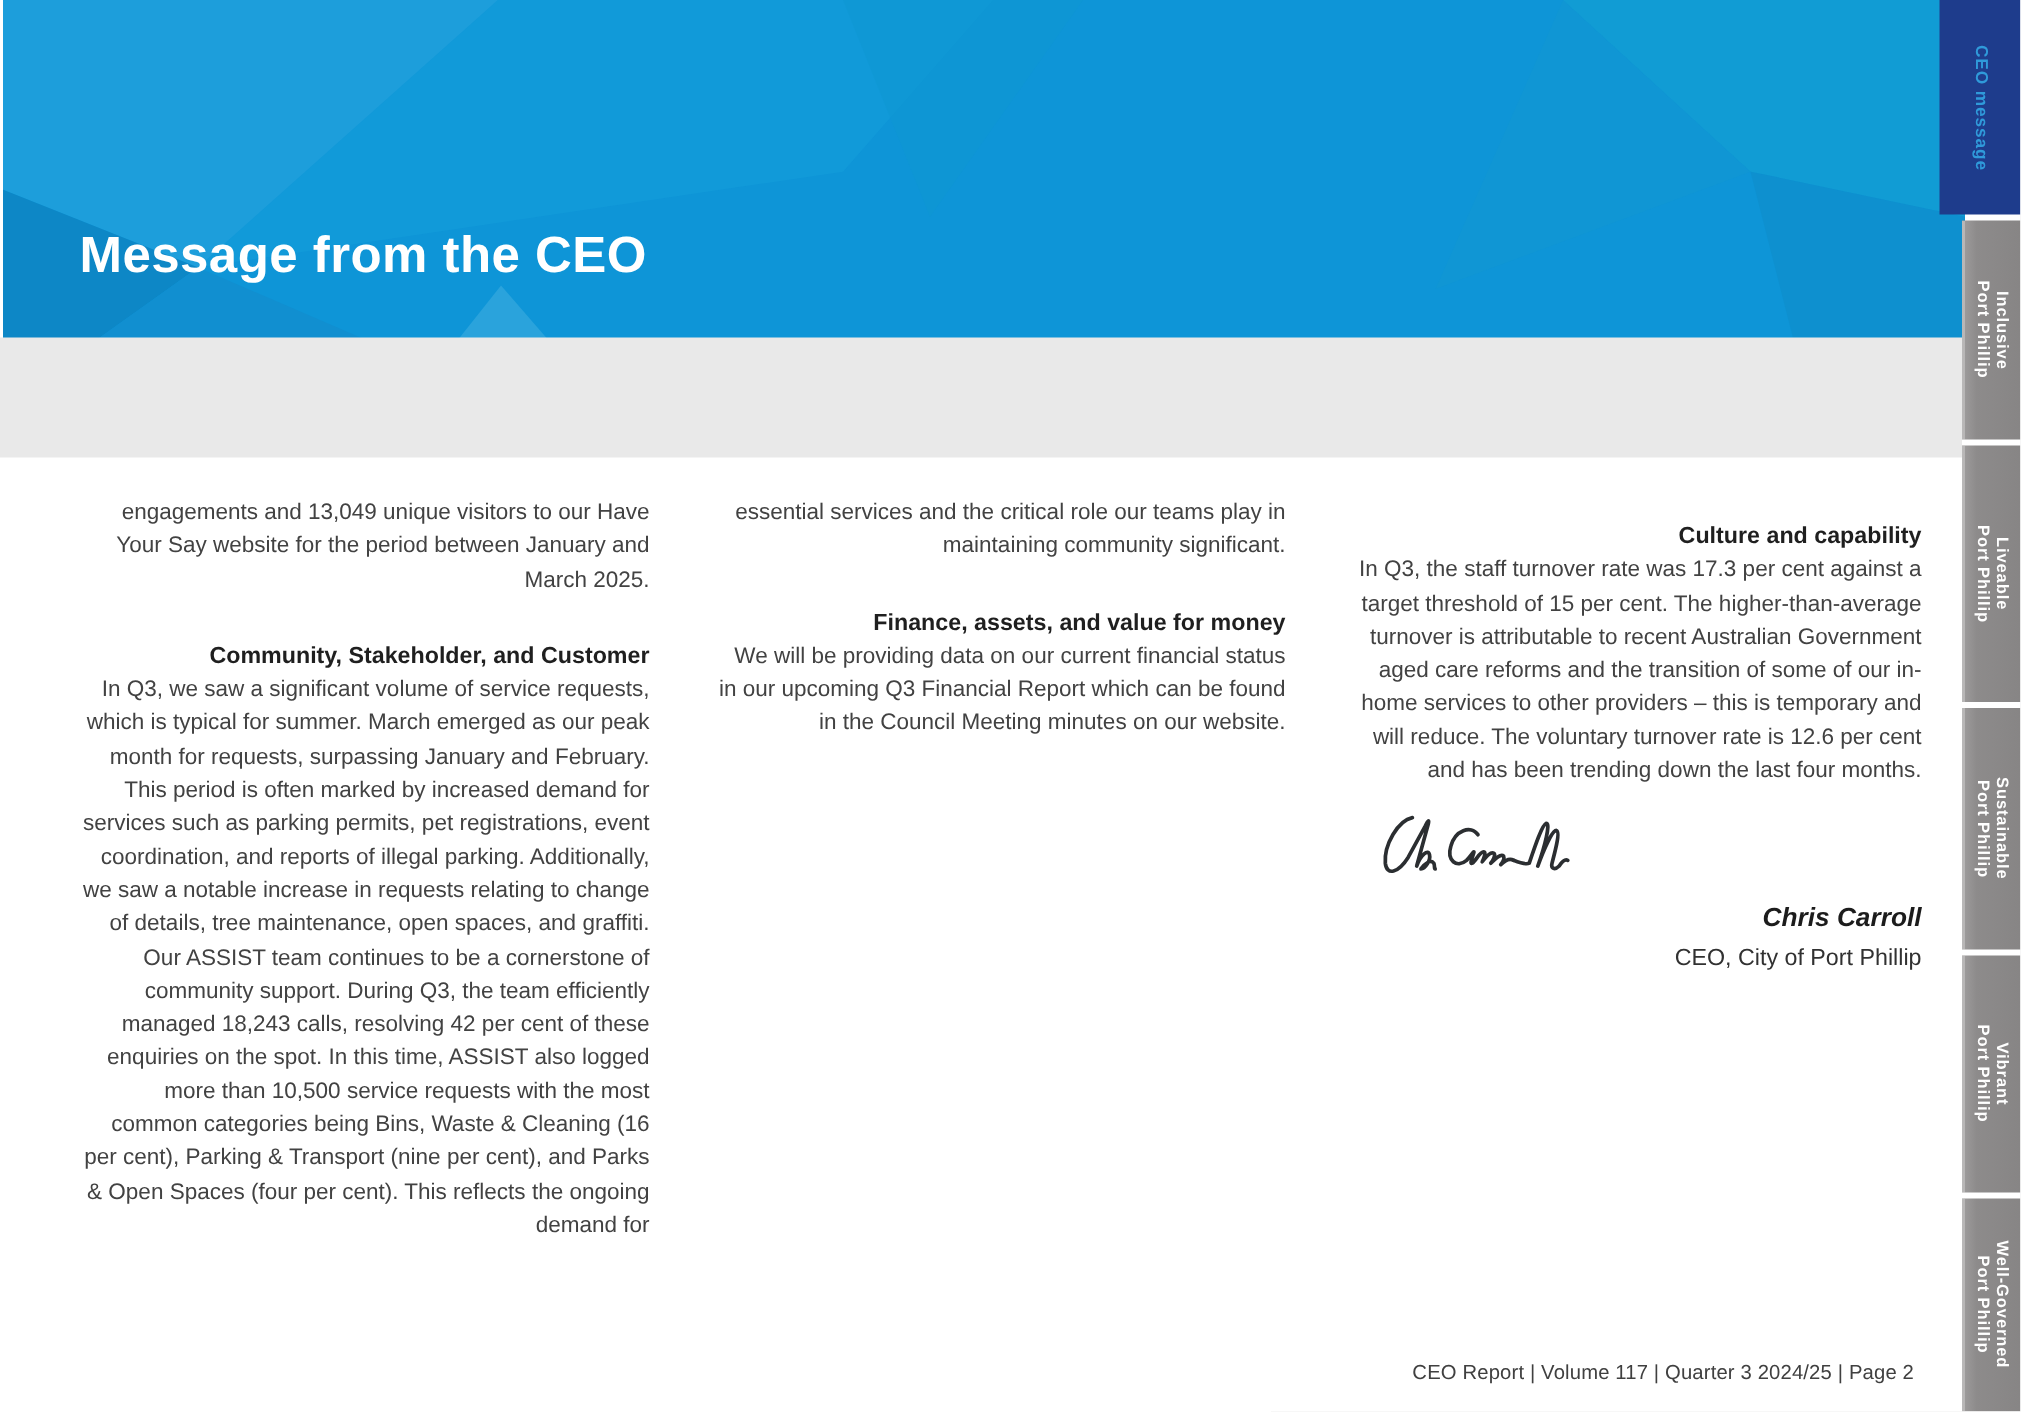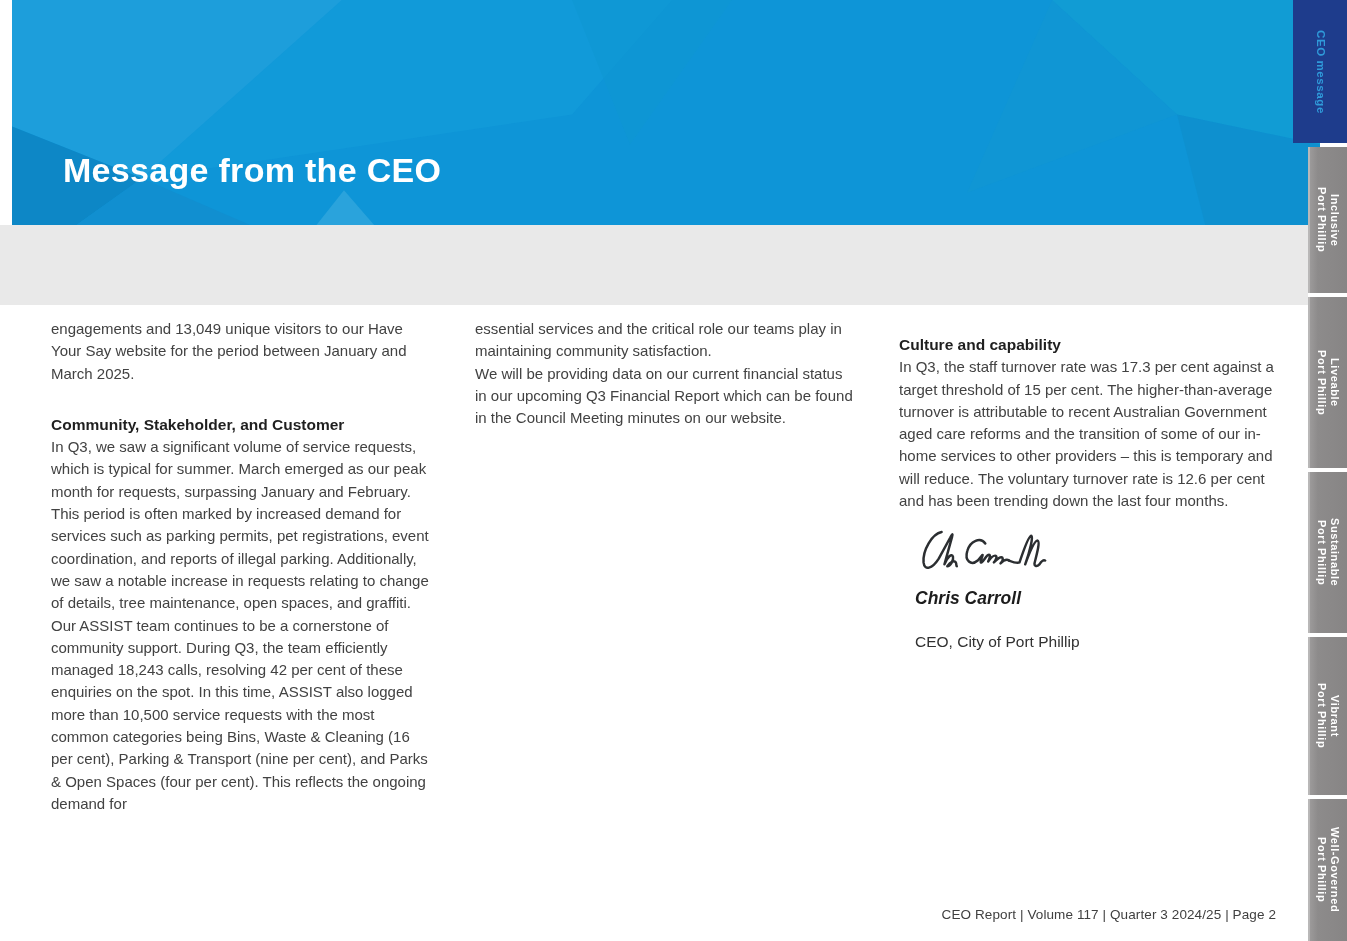--- a/index.html
+++ b/index.html
@@ -1,43 +1,43 @@
 <!DOCTYPE html>
 <html><head>
 <meta charset="utf-8">
 <style>
   html,body{margin:0;padding:0;background:#f2f2f2;}
   .page{
     position:relative; width:1347px; height:941px; background:#ffffff;
     overflow:hidden; font-family:"Liberation Sans", sans-serif;
   }
   
-  .header{position:absolute; left:12px; top:0; width:1308px; height:271px; overflow:hidden;}
+  .header{position:absolute; left:2px; top:0; width:1308px; height:271px; overflow:hidden;}
   .header svg{position:absolute; left:0; top:0; width:100%; height:100%; display:block;}
   .page-title{
     position:absolute; left:51px; top:150px; margin:0;
     color:#ffffff; font-size:34px; font-weight:700; letter-spacing:.3px; line-height:1.2;
   }
   .band{position:absolute; left:0; top:225px; width:1308px; height:80px; background:#e9e9e9;}
   
   .col{
-    position:absolute; top:318px; width:382px;
-    color:#424242; font-size:15px; line-height:22.3px; text-align:left;
+    position:absolute; top:331px; width:382px;
+    color:#424242; font-size:15px; line-height:22.3px; text-align:right;
   }
   #col1{left:51px;} #col2{left:475px;} #col3{left:899px;}
   .col p{margin:0;}
   .col h3{
     margin:29px 0 0 0; font-size:15.5px; font-weight:700; color:#1f1f1f; line-height:22.3px;
   }
   #col3 h3{margin-top:16px;}
   
   .sig-block{margin:12px 0 0 16px;}
   .sig-image{display:block;}
   .sig-name{font-weight:700; font-size:17.5px; color:#1c1c1c; margin-top:8px; line-height:1.2;font-style:italic;}
-  .sig-role{font-size:15.5px; color:#313131; margin-top:24px; line-height:1.2;}
+  .sig-role{font-size:15.5px; color:#313131; margin-top:8px; line-height:1.2;}
   
   .footer{
     position:absolute; right:71px; top:907px;
     font-size:13.5px; color:#404040; letter-spacing:.1px;
   }
   
   .tab{position:absolute; right:0; display:flex; align-items:center; justify-content:center; cursor:pointer;}
   .tab-blue{width:54px; height:143px; top:0; background:#1e3c8c; z-index:3;}
   .tab-gray{
     width:39px; z-index:2;
@@ -80,21 +80,22 @@
   <div class="band"></div>
 
   <div class="col" id="col1">
     <p>engagements and 13,049 unique visitors to our Have Your Say website for the period between January and March 2025.</p>
     <h3>Community, Stakeholder, and Customer</h3>
     <p>In Q3, we saw a significant volume of service requests, which is typical for summer. March emerged as our peak month for requests, surpassing January and February. This period is often marked by increased demand for services such as parking permits, pet registrations, event coordination, and reports of illegal parking. Additionally, we saw a notable increase in requests relating to change of details, tree maintenance, open spaces, and graffiti.</p>
     <p>Our ASSIST team continues to be a cornerstone of community support. During Q3, the team efficiently managed 18,243 calls, resolving 42 per cent of these enquiries on the spot. In this time, ASSIST also logged more than 10,500 service requests with the most common categories being Bins, Waste &amp; Cleaning (16 per cent), Parking &amp; Transport (nine per cent), and Parks &amp; Open Spaces (four per cent). This reflects the ongoing demand for</p>
   </div>
 
   <div class="col" id="col2">
-    <p>essential services and the critical role our teams play in maintaining community satisfaction.</p>
+    <p>essential services and the critical role our teams play in maintaining community significant.</p>
+    <h3>Finance, assets, and value for money</h3>
     <p>We will be providing data on our current financial status in our upcoming Q3 Financial Report which can be found in the Council Meeting minutes on our website.</p>
   </div>
 
   <div class="col" id="col3">
     <h3>Culture and capability</h3>
     <p>In Q3, the staff turnover rate was 17.3 per cent against a target threshold of 15 per cent. The higher-than-average turnover is attributable to recent Australian Government aged care reforms and the transition of some of our in-home services to other providers – this is temporary and will reduce. The voluntary turnover rate is 12.6 per cent and has been trending down the last four months.</p>
     <div class="sig-block">
       <svg class="sig-image" width="152" height="56" viewBox="0 0 160 56">
         <g fill="none" stroke="#2b2e31" stroke-width="2.6" stroke-linecap="round" stroke-linejoin="round">
           <path d="M28,7 C18,9 8,26 9,39 C10,48 18,46 25,35 L37,13 C39,9 40,8 39,12 L31,41 C34,33 39,29 40,33 C41,37 37,43 34,43 C37,39 41,36 43,39 C44,41 43,43 44,43"></path>

